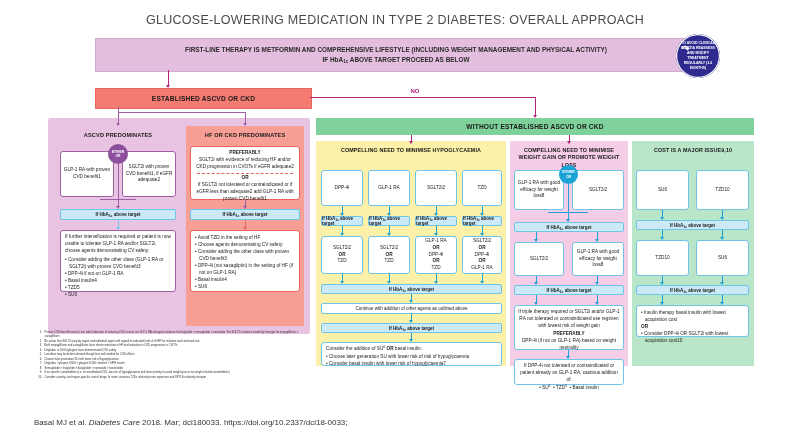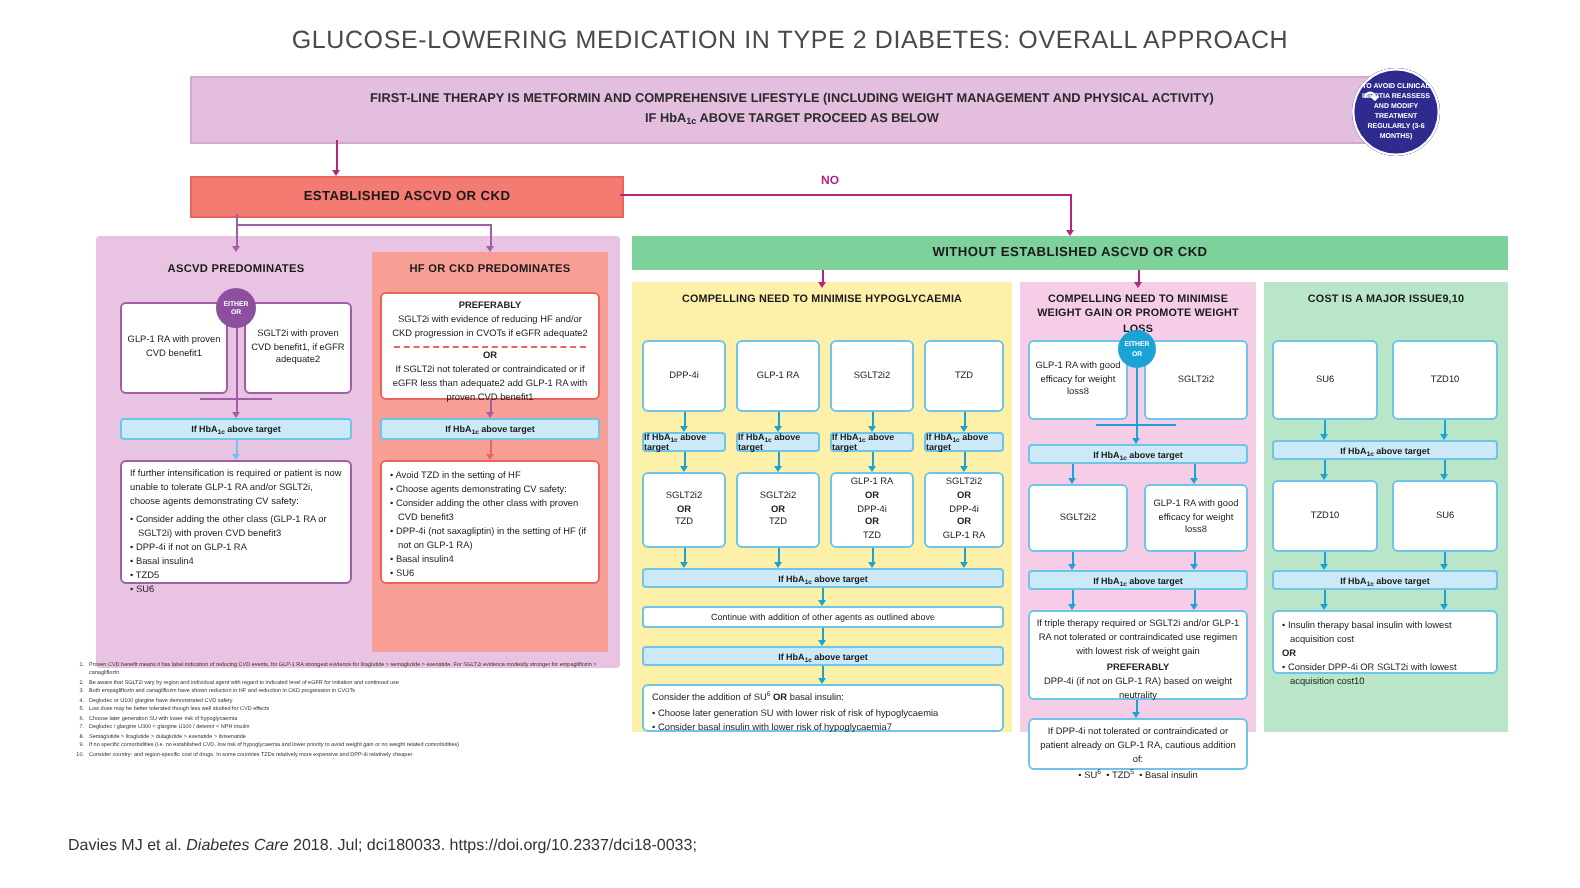--- a/index.html
+++ b/index.html
@@ -565,16 +565,16 @@
         <span class="n">9.</span>
         <span>If no specific comorbidities (i.e. no established CVD, low risk of hypoglycaemia and lower priority to avoid weight gain or no weight related comorbidities)</span>
       </div>
     <div class="note">
         <span class="n">10.</span>
         <span>Consider country- and region-specific cost of drugs. In some countries TZDs relatively more expensive and DPP-4i relatively cheaper</span>
       </div>
   </div>
 
   <div class="citation">
-    <span>Davies MJ et al. </span><i>Diabetes Care</i><span> 2018. Jul; dci180033. https://doi.org/10.2337/dci18-0033;</span>
+    <span>Basal MJ et al. </span><i>Diabetes Care</i><span> 2018. Mar; dci180033. https://doi.org/10.2337/dci18-0033;</span>
   </div>
 
 </div>
 
 </body></html>

